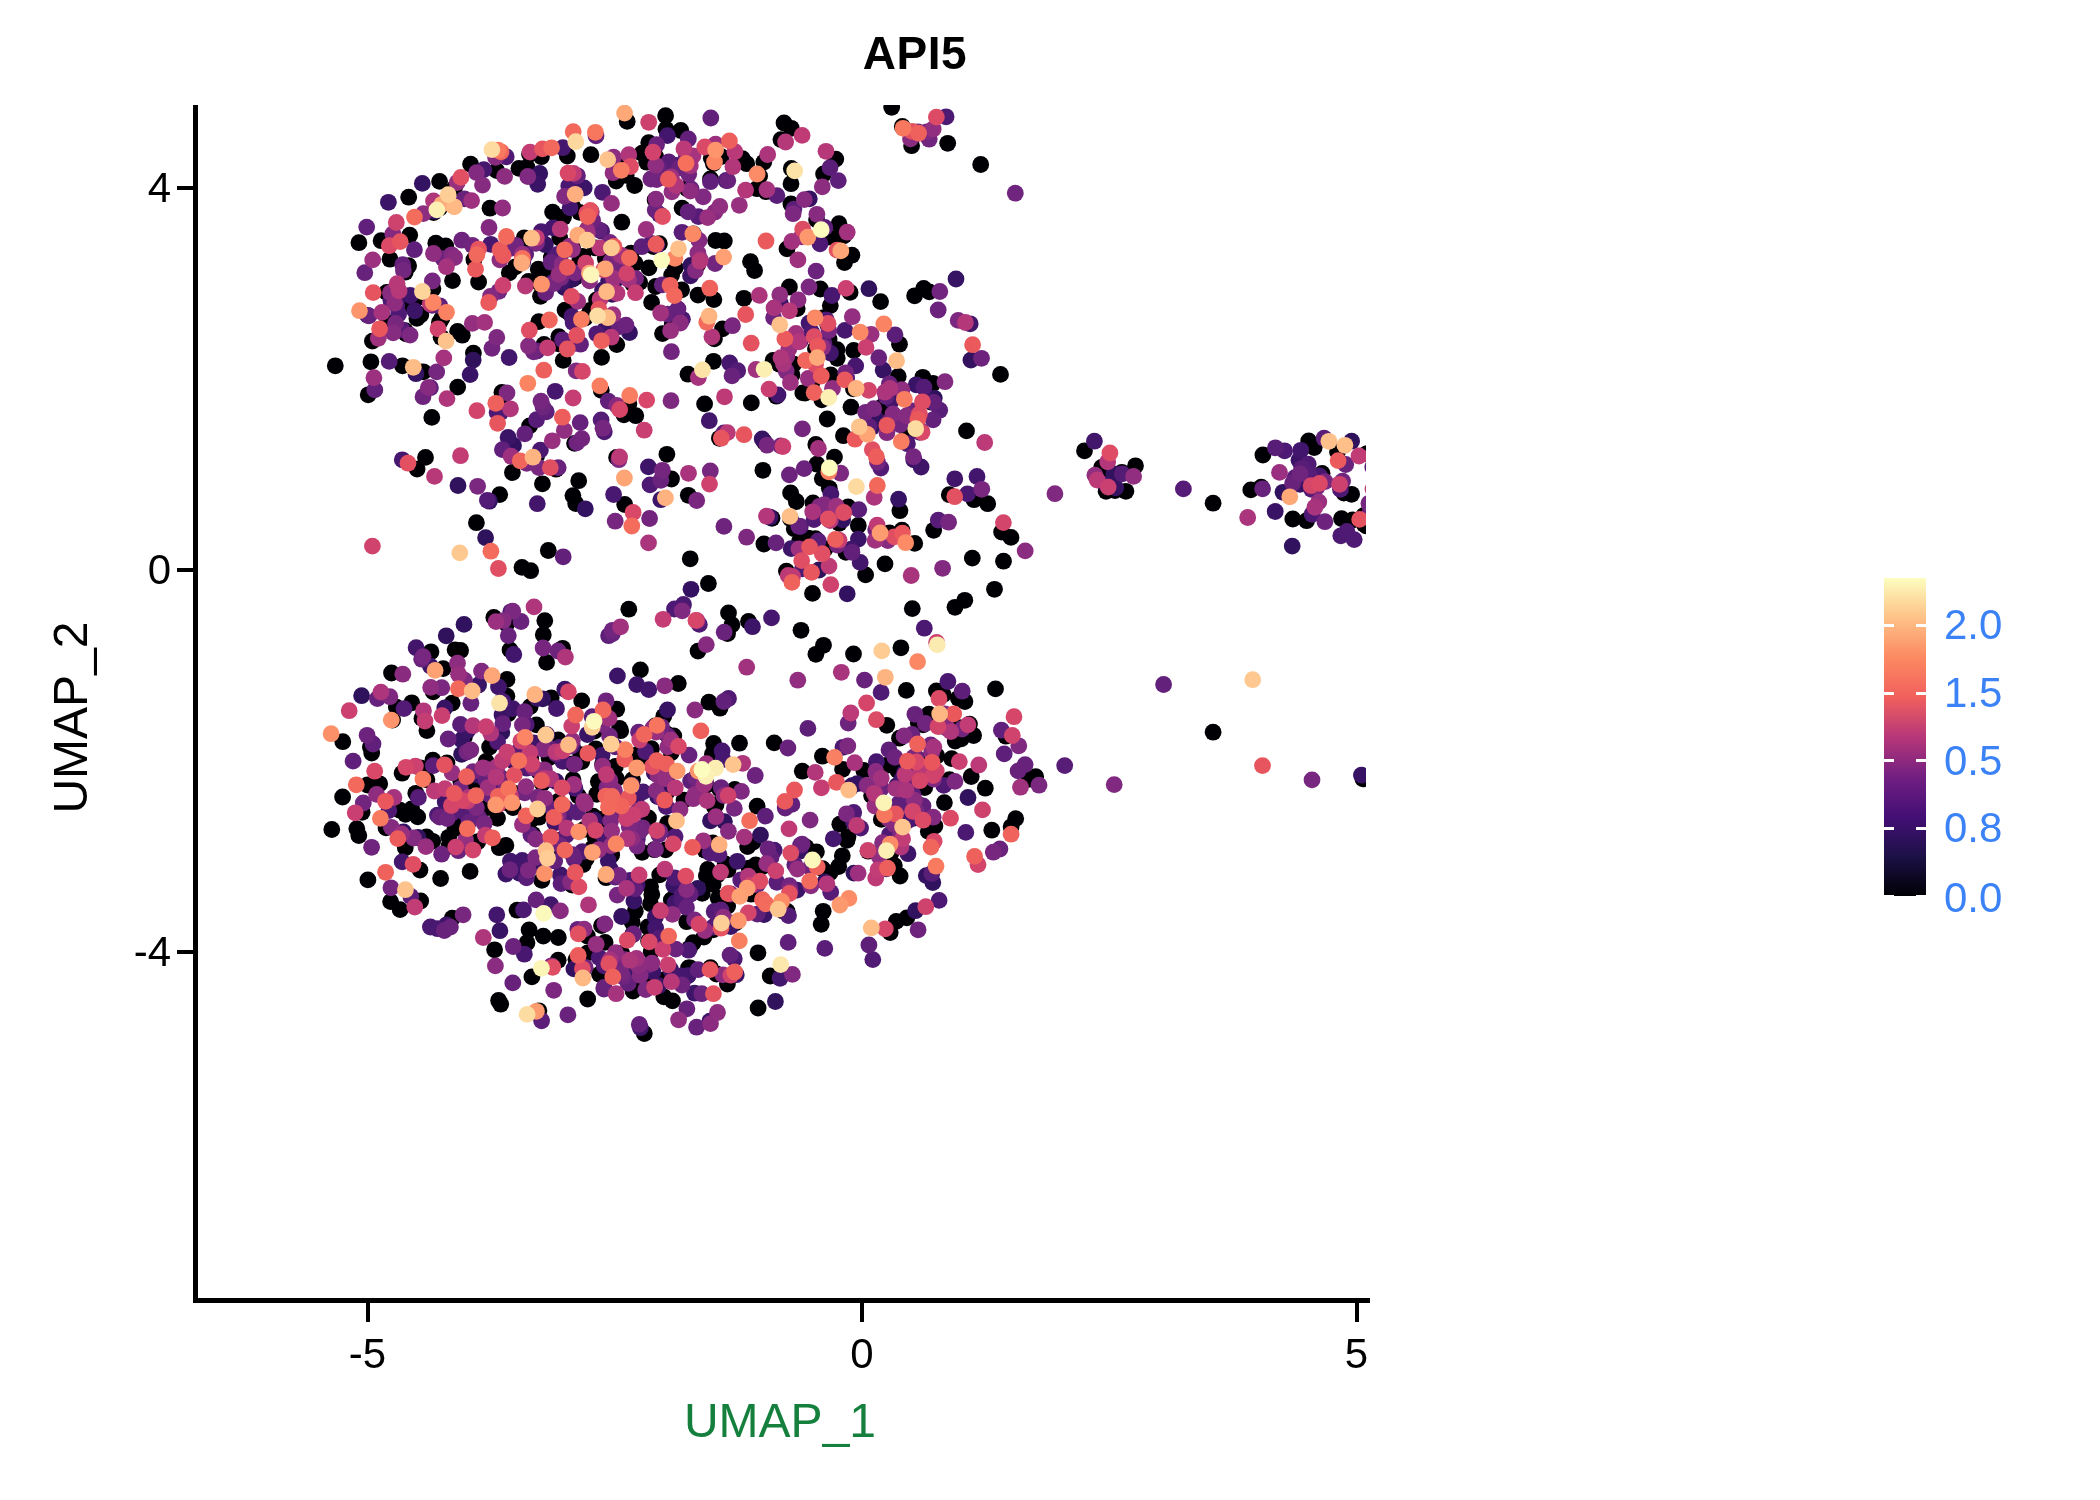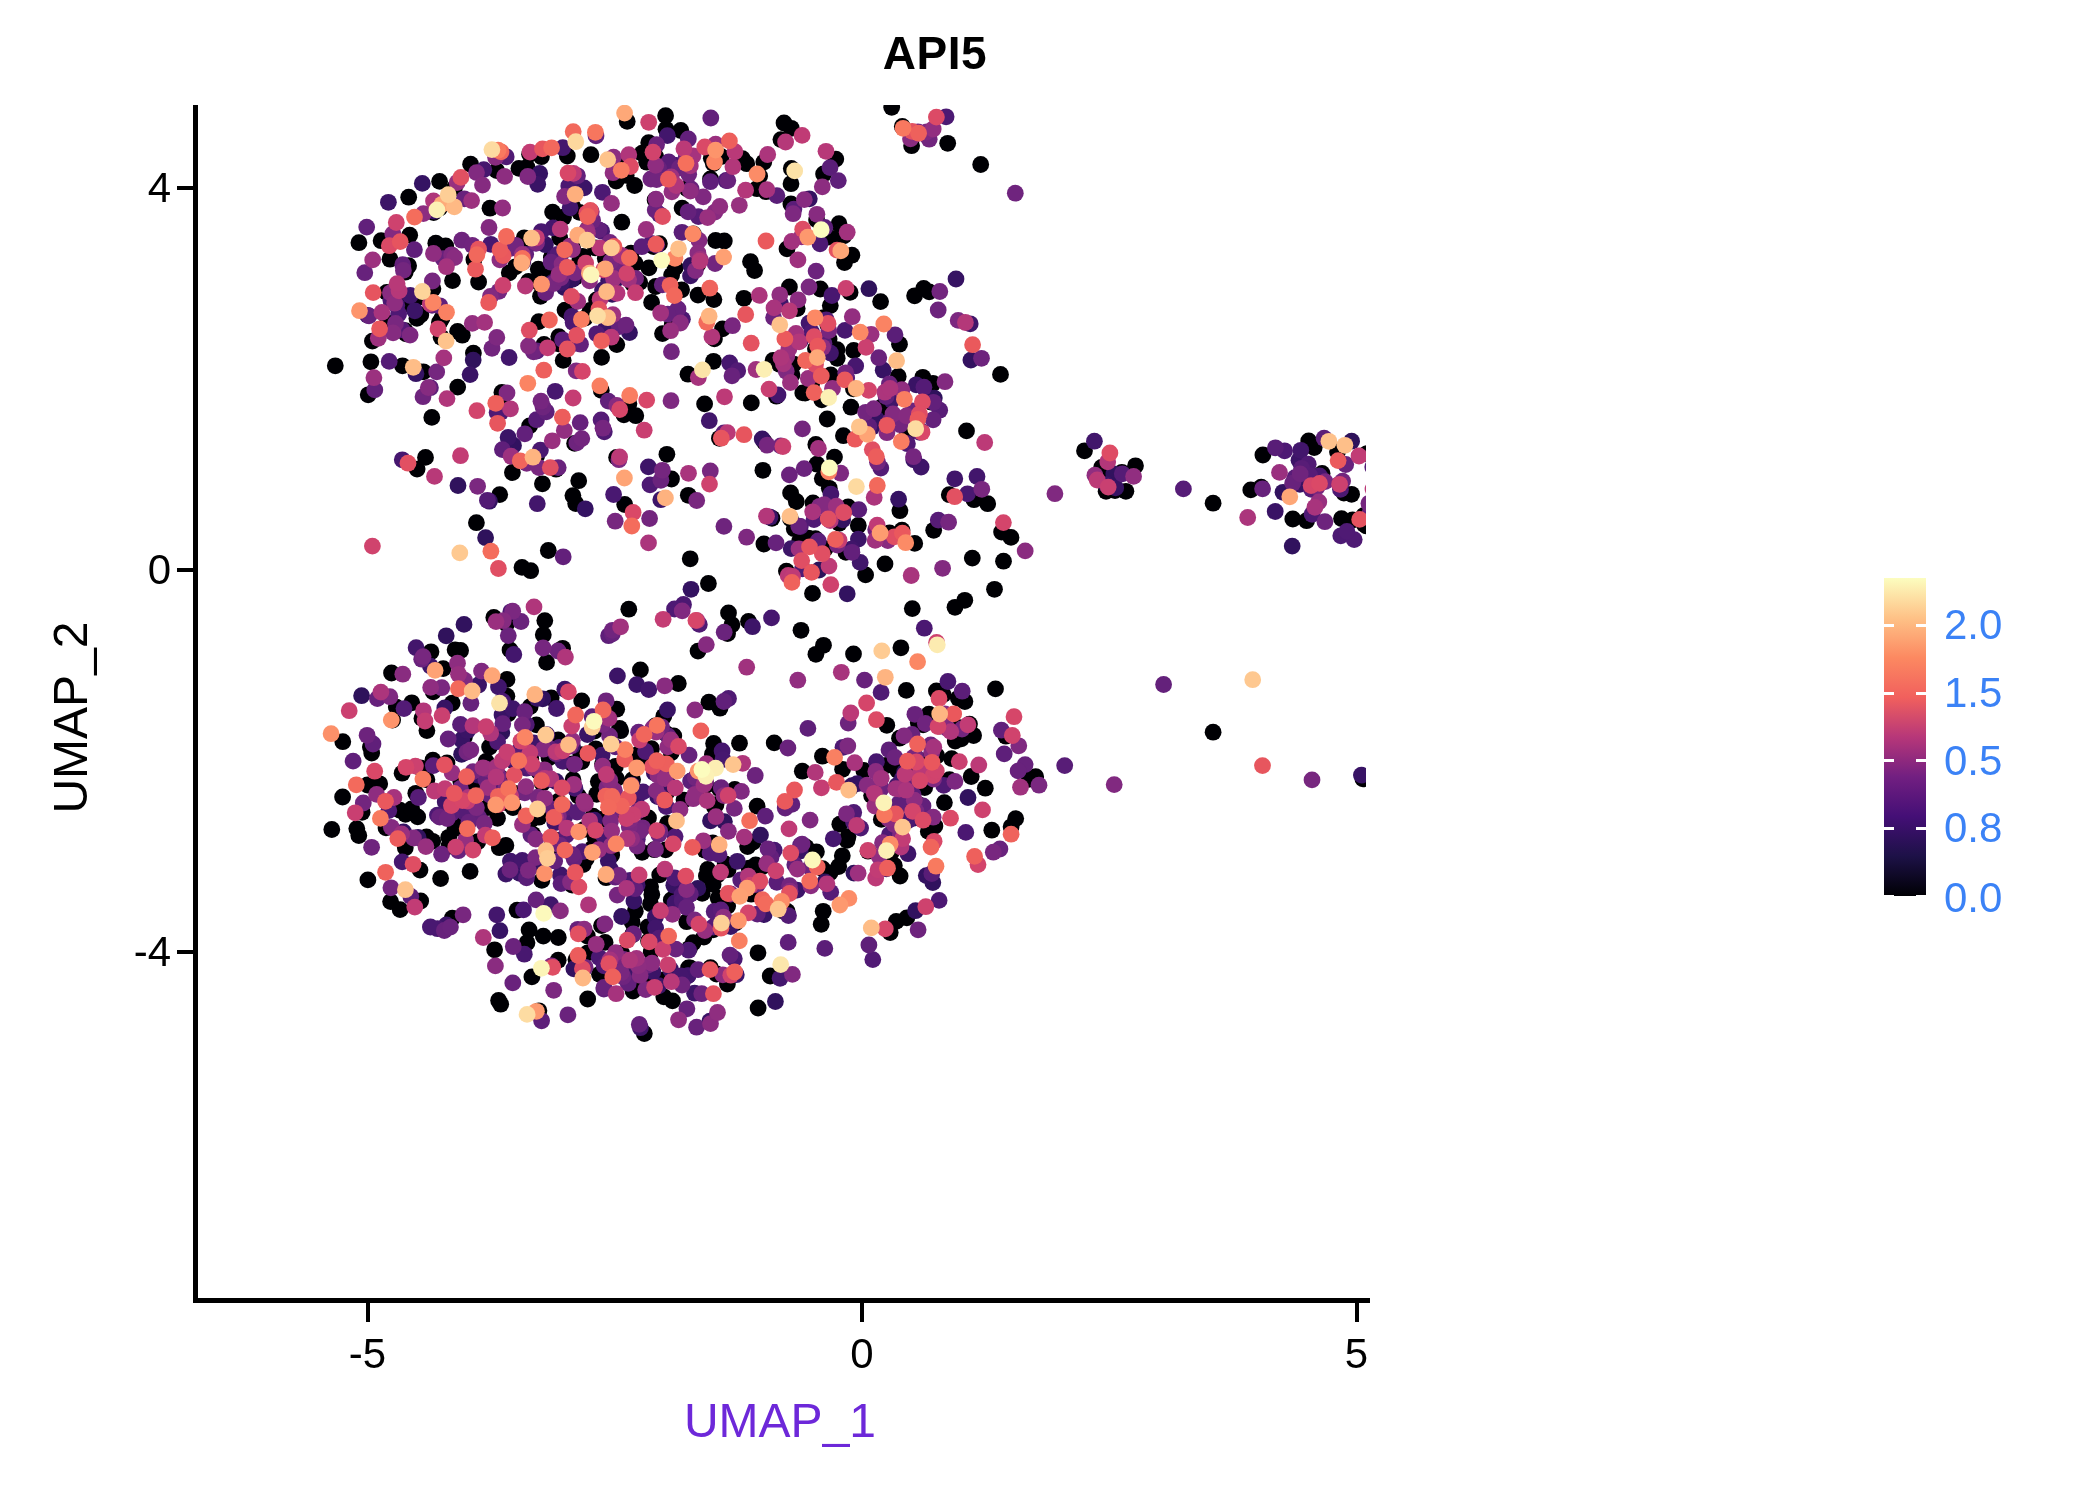--- a/index.html
+++ b/index.html
@@ -14,21 +14,20 @@
 
   
   #plot-title{
     position:absolute;
     left:0;top:26px;width:1830px;
     text-align:center;
     font-size:46px;
     font-weight:bold;
     color:#000000;
     letter-spacing:0.5px;
-    padding-left:20px;
   }
 
   
   #panel{
     position:absolute;
     left:196px;top:105px;
     width:1170px;height:1196px;
   }
   #scatter-svg{position:absolute;left:0;top:0;width:1170px;height:1196px;display:block;}
 
@@ -62,21 +61,21 @@
     white-space:nowrap;
     line-height:1;
   }
 
   
   #axis-title-x{
     position:absolute;
     left:0;top:1393px;width:1560px;
     text-align:center;
     font-size:48px;
-    color:#6d28d9;
+    color:#15803d;
   }
   #axis-title-y{
     position:absolute;
     left:-310px;top:690px;
     width:760px;
     text-align:center;
     font-size:48px;
     color:#000000;
     transform:rotate(-90deg);
     transform-origin:center center;

